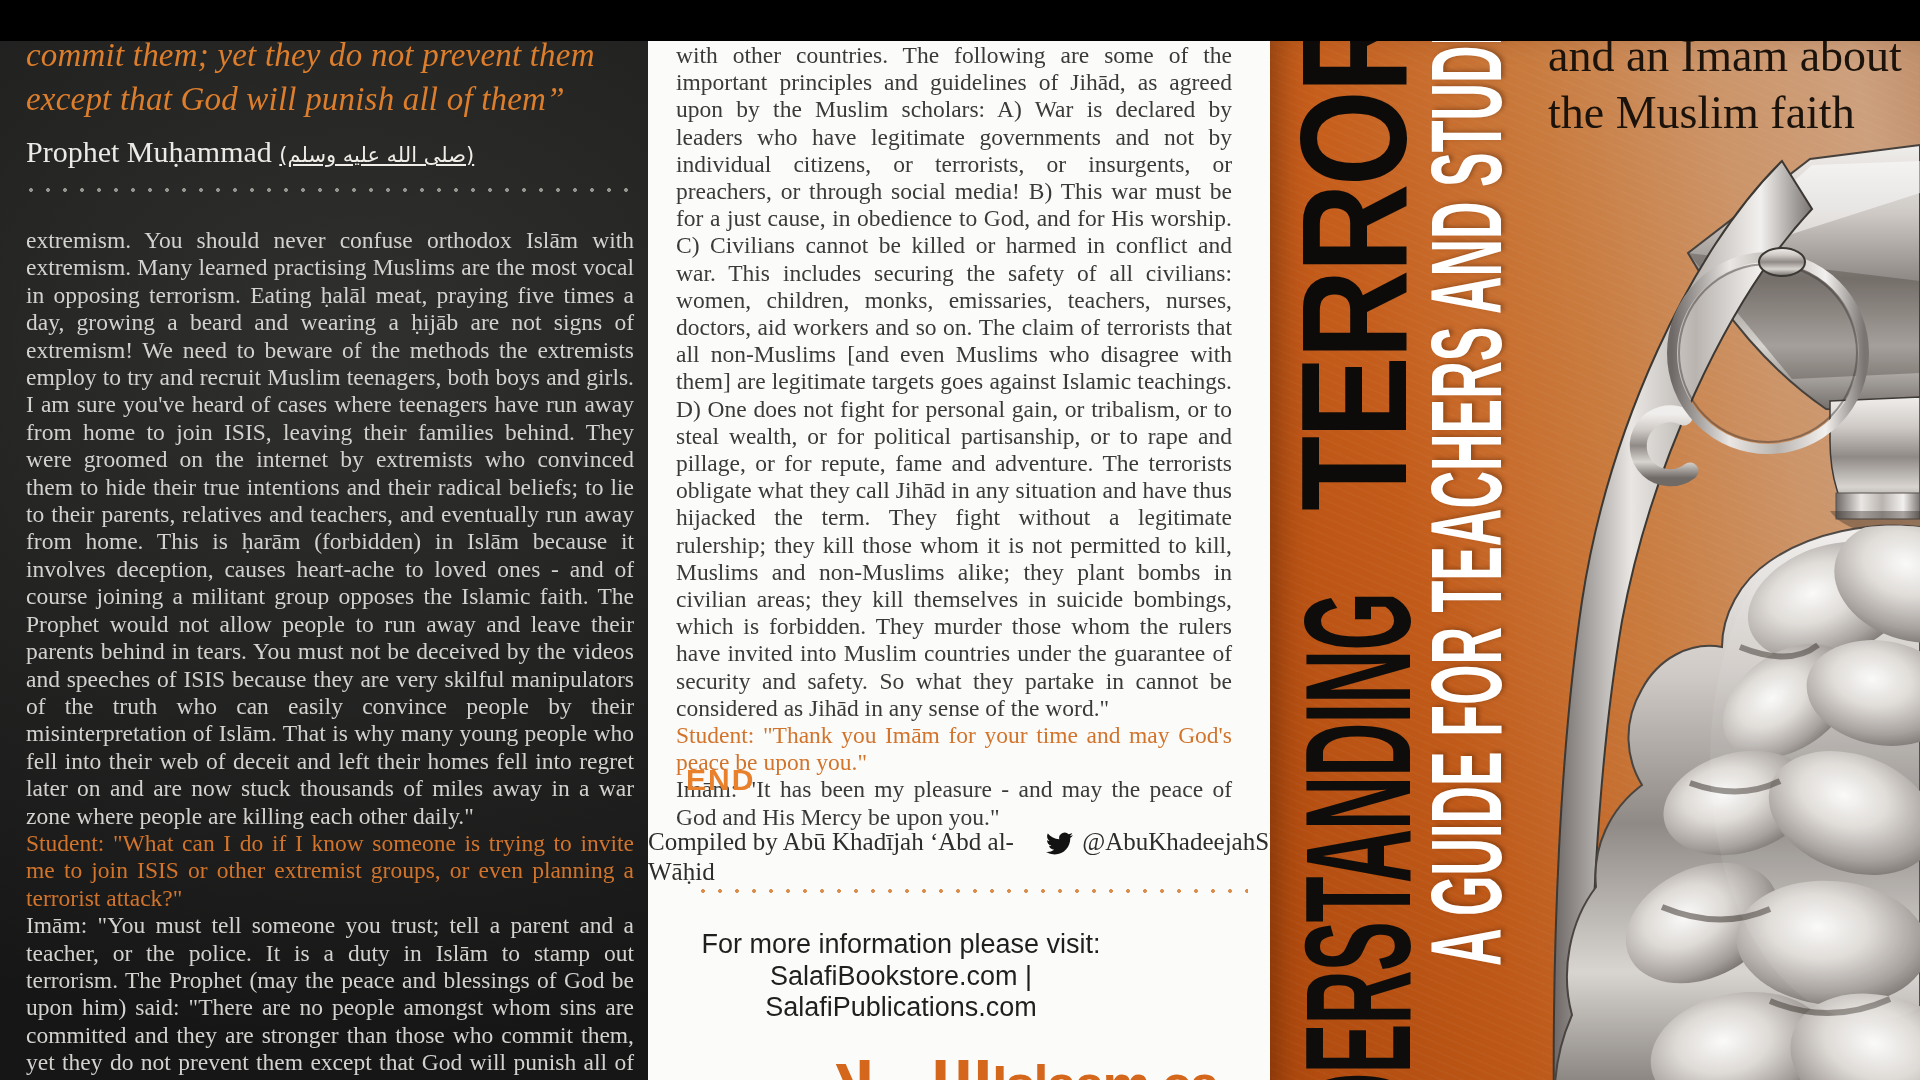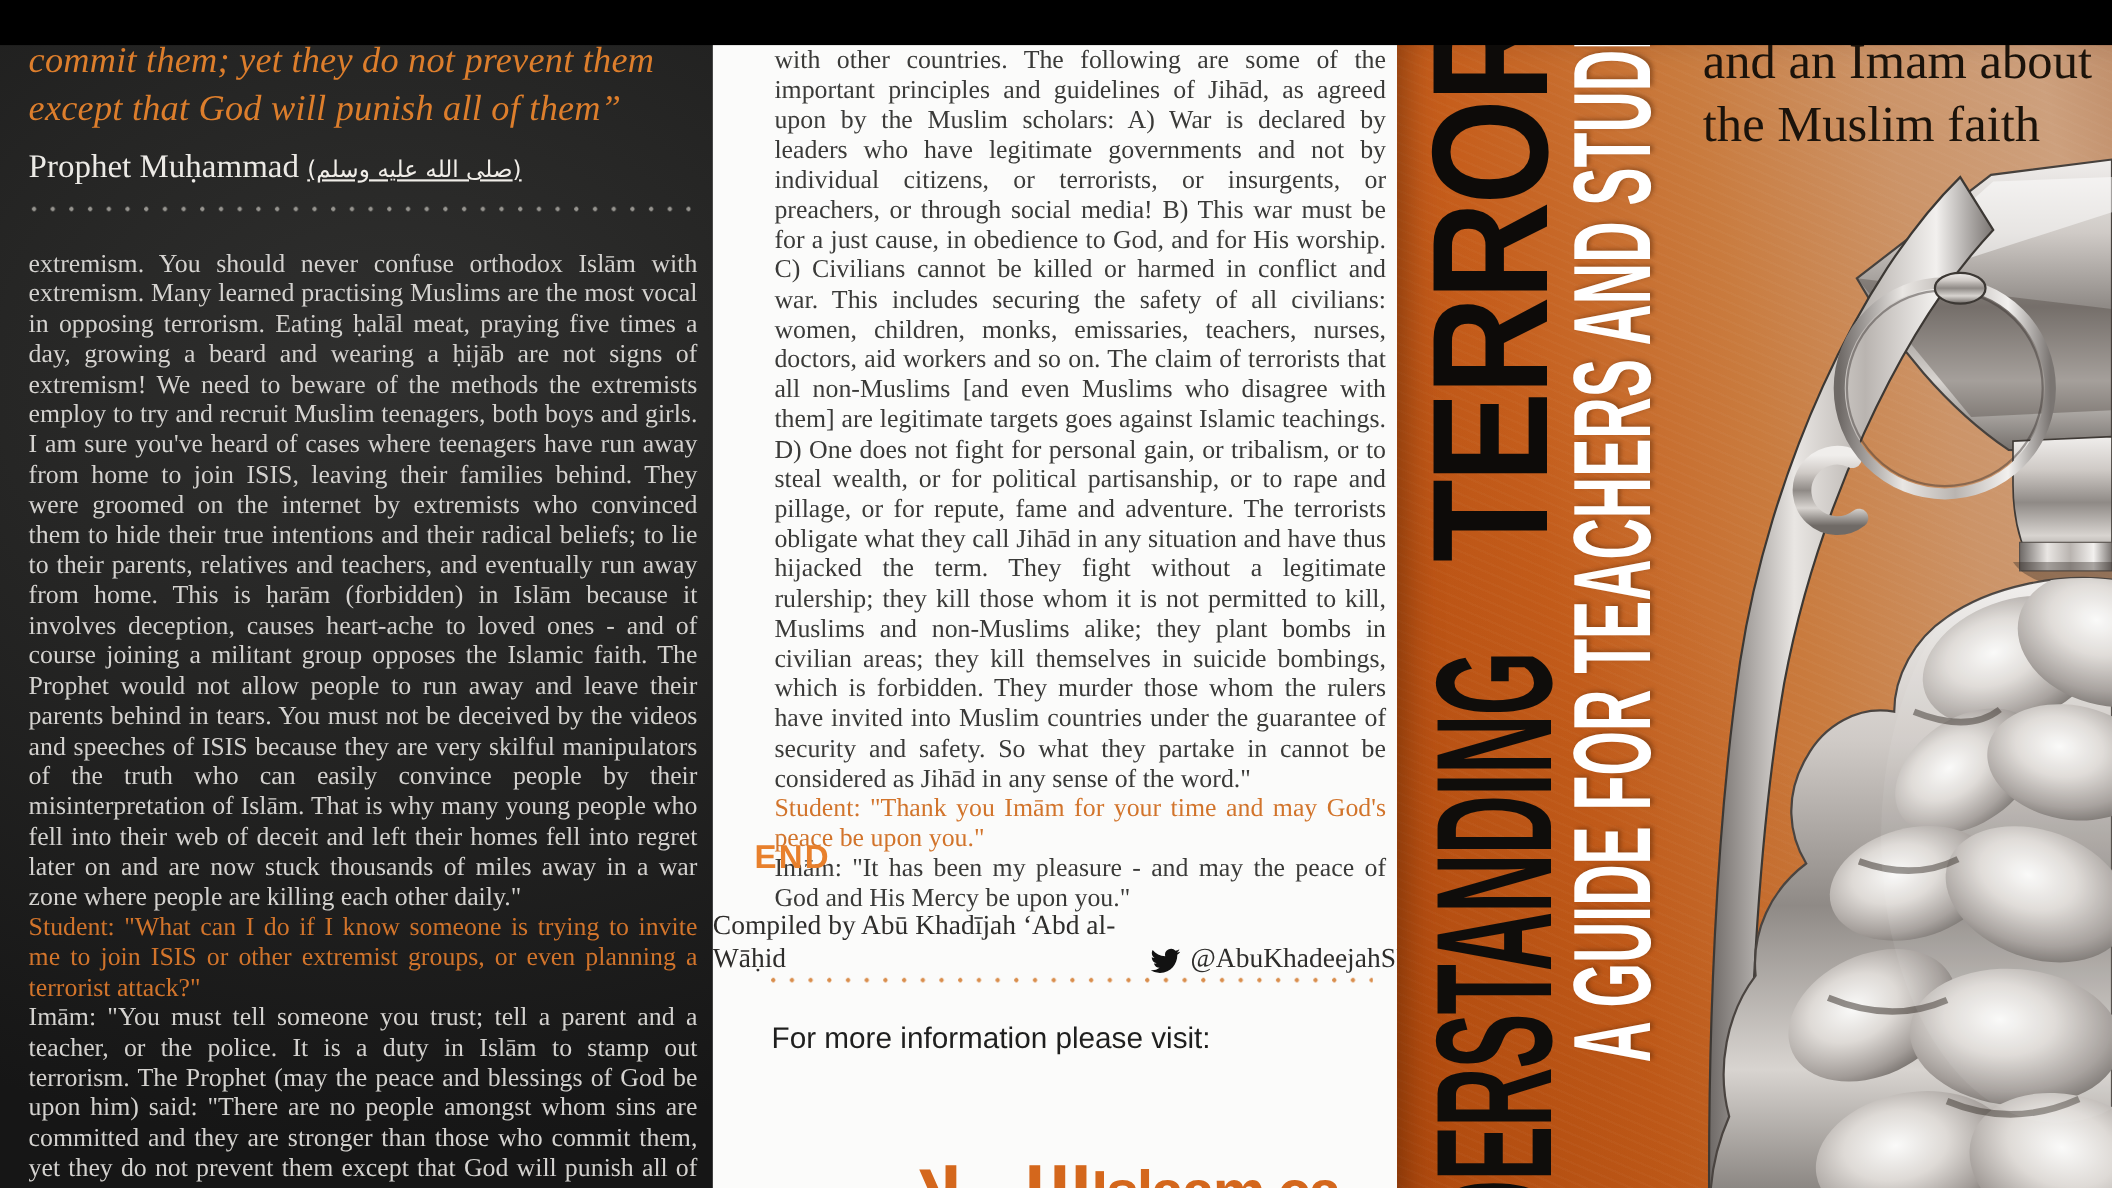--- a/index.html
+++ b/index.html
@@ -19,27 +19,27 @@
   .dots-gray{position:absolute;left:28px;top:146px;width:600px;
     background-image:radial-gradient(circle 2px at 3px 3px,#979590 1.7px,transparent 2.2px);}
   .left-body{position:absolute;left:26px;top:186px;width:608px;
     font:400 23.5px/27.4px "Liberation Serif","DejaVu Serif",serif;
     color:#d4d2cf;text-align:justify;}
   .left-body p, .mid-body p{margin:0;}
   .speech-student{color:#d2742b;}
 
   
   .panel-mid{position:absolute;left:648px;top:0;width:622px;height:1080px;background:#fbfbfa;}
-  .mid-body{position:absolute;left:56px;top:1px;width:556px;
+  .mid-body{position:absolute;left:28px;top:1px;width:556px;
     font:400 23.5px/27.2px "Liberation Serif","DejaVu Serif",serif;
     color:#3a3a38;text-align:justify;}
   .end-label{position:absolute;left:38px;top:723px;
     font:700 30px/32px "Liberation Sans",sans-serif;color:#e8802c;letter-spacing:2px;}
   .compiled{position:absolute;left:0;top:786px;width:635px;display:flex;
-    justify-content:center;align-items:flex-end;gap:9px;
+    justify-content:center;align-items:flex-start;gap:9px;
     font:400 25px/30px "Liberation Serif","DejaVu Serif",serif;color:#2e2d2b;}
   .twitter-icon{width:27px;height:27px;flex:0 0 auto;margin-top:3px;}
   .dots-orange{position:absolute;left:52px;top:847px;width:548px;
     background-image:radial-gradient(circle 2px at 3px 3px,#d98e4d 1.7px,transparent 2.2px);}
   .moreinfo{position:absolute;left:0;top:888px;width:506px;text-align:center;
     font:400 27px/31.5px "Liberation Sans",sans-serif;color:#1f1f1e;}
   .logo-row{position:absolute;left:0;top:1012px;width:714px;display:flex;
     justify-content:center;align-items:baseline;color:#d4671c;}
   .logo-arabic{font:700 56px/62px "DejaVu Sans",sans-serif;letter-spacing:-1px;}
   .logo-latin{font:700 54px/62px "Liberation Sans",sans-serif;letter-spacing:-2px;}
@@ -91,20 +91,21 @@
     <div class="compiled">
       <span>Compiled by Abū Khadījah ‘Abd al-Wāḥid</span>
       <svg class="twitter-icon" viewBox="0 0 24 24">
           <path fill="#121212" d="M23.953 4.57a10 10 0 0 1-2.825.775 4.958 4.958 0 0 0 2.163-2.723 9.99 9.99 0 0 1-3.127 1.195 4.92 4.92 0 0 0-8.384 4.482C7.69 8.095 4.067 6.13 1.64 3.162a4.822 4.822 0 0 0-.666 2.475c0 1.71.87 3.213 2.188 4.096a4.904 4.904 0 0 1-2.228-.616v.06a4.923 4.923 0 0 0 3.946 4.827 4.996 4.996 0 0 1-2.212.085 4.936 4.936 0 0 0 4.604 3.417 9.867 9.867 0 0 1-6.102 2.105c-.39 0-.779-.023-1.17-.067a13.995 13.995 0 0 0 7.557 2.209c9.053 0 13.998-7.496 13.998-13.985 0-.21 0-.42-.015-.63A9.935 9.935 0 0 0 24 4.59z"></path>
         </svg>
       <span>@AbuKhadeejahSP</span>
     </div>
     <div class="dots dots-orange"></div>
     <div class="moreinfo">
       <div>For more information please visit:</div>
+      <div>SalafiBookstore.com | SalafiPublications.com</div>
     </div>
     <div class="logo-row">
       <span class="logo-arabic">الإسلام</span>
         <span class="logo-latin">Islaam.ca</span>
     </div>
   </section>
 
   <section class="panel-cover"></section>
 
   <svg class="grenade" viewBox="0 0 650 1080">

